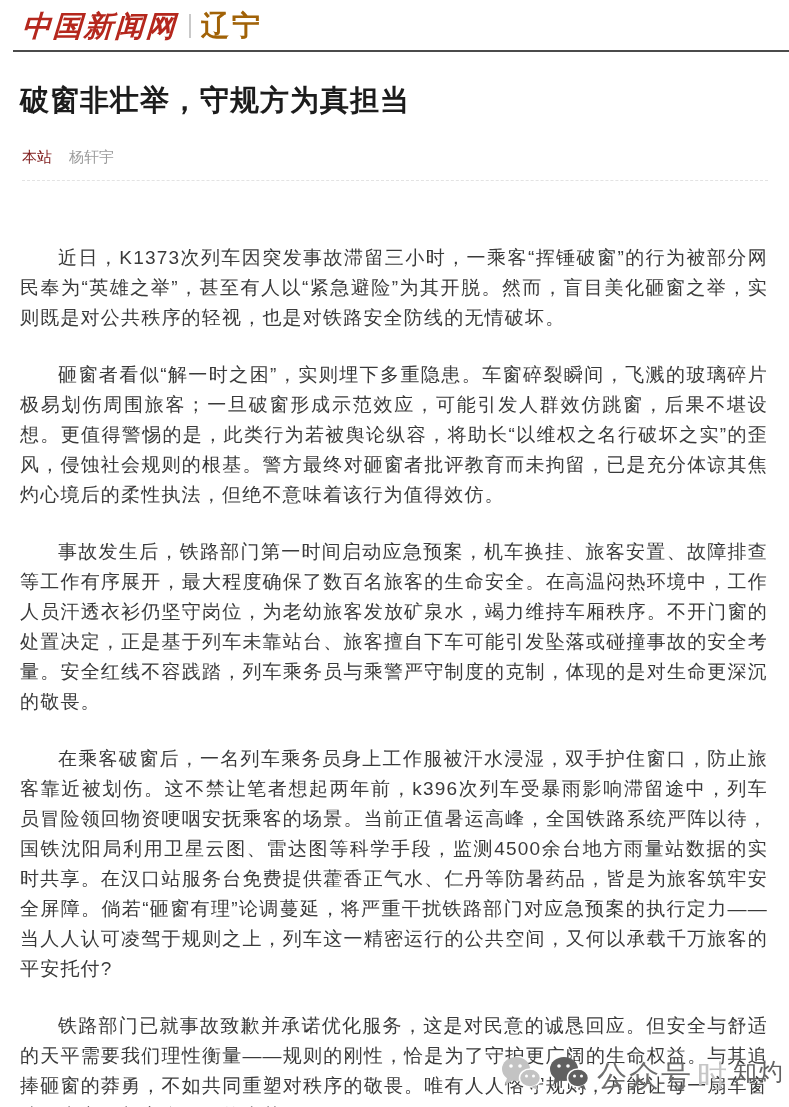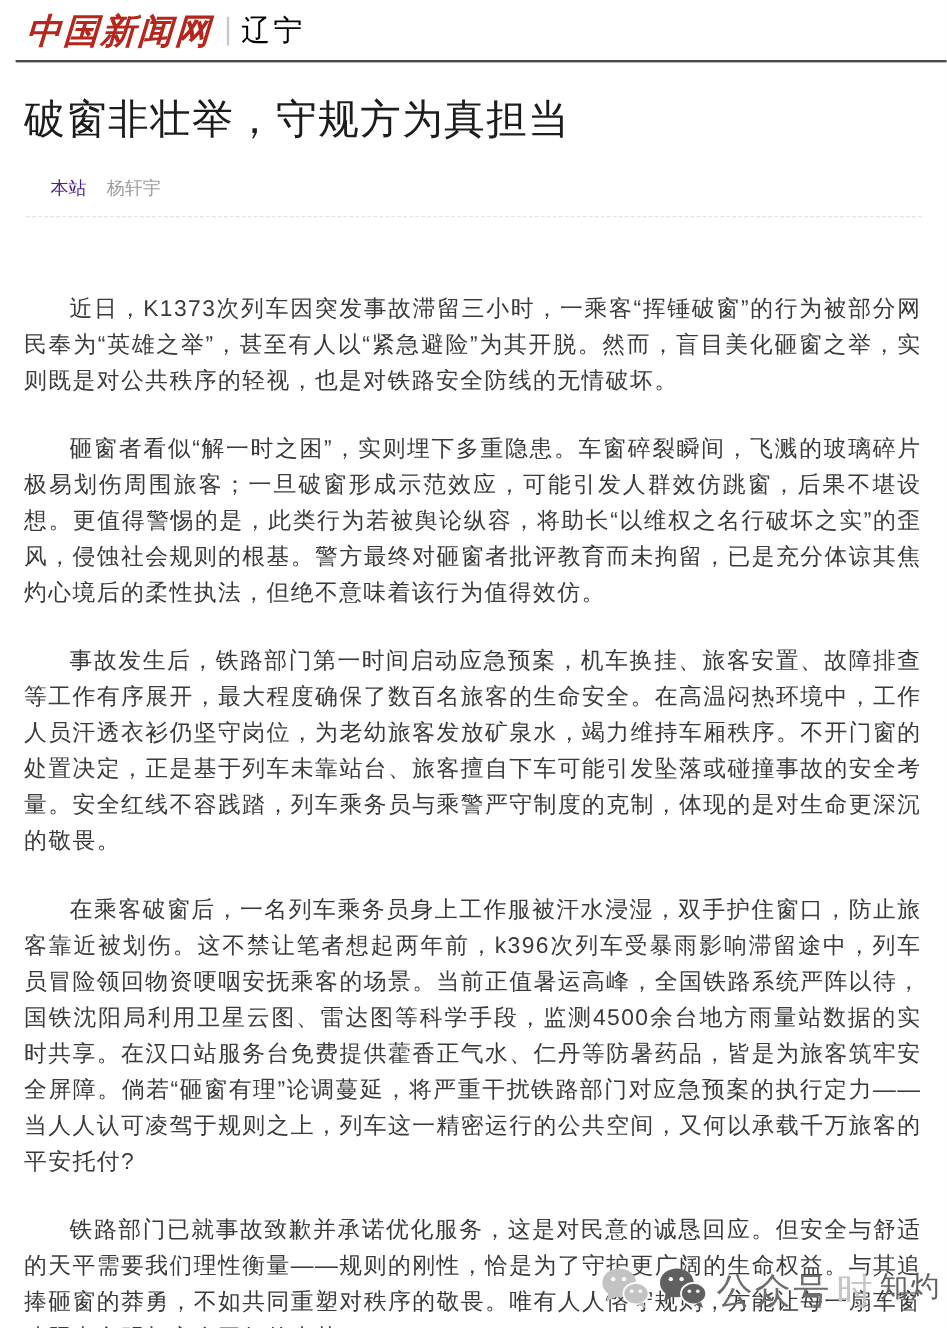--- a/index.html
+++ b/index.html
@@ -22,47 +22,47 @@
     line-height:32px;
     color:#b5271d;
     letter-spacing:2px;
     transform:skewX(-3deg);
   }
   .logo-sep {
     width:2px; height:24px; background:#c9c9c9;
     margin:0 10px 0 12px;
   }
   .logo-region {
-    font-size:24px; line-height:32px;
-    font-weight:400; color:#000000; letter-spacing:3px;
+    font-size:28px; line-height:32px;
+    font-weight:700; color:#a16207; letter-spacing:3px;
   }
   .site-url {
     margin-top:2px;
     font-size:12px; font-weight:600;
     color:#b2afaf; letter-spacing:0.4px;
   }
   .header-rule {
     height:2px; background:#4b4b4b;
     margin:8px 0 0 13px;
   }
   
   .title {
     margin:30px 22px 0 20px;
-    font-size:34px; line-height:36px;
-    font-weight:normal; color:#1c1c1c;
+    font-size:29px; line-height:36px;
+    font-weight:bold; color:#1c1c1c;
     letter-spacing:1px;
   }
   .byline {
     display:flex; align-items:baseline; gap:17px;
     margin:30px 21px 0 22px;
     padding-bottom:13px;
     border-bottom:1px dashed #e3e3e3;
     font-size:15px;
   }
-  .byline .source { color:#4c1d95;margin-left:20px; }
+  .byline .source { color:#7f1d1d; }
   .byline .author { color:#9c9c9c; }
   
   .article { margin:62px 21px 0 20px; }
   .article p {
     font-size:19px; line-height:30px;
     letter-spacing:1.2px;
     color:#3a3a3a;
     text-indent:2em;
     text-align:justify;
     margin-bottom:27px;

